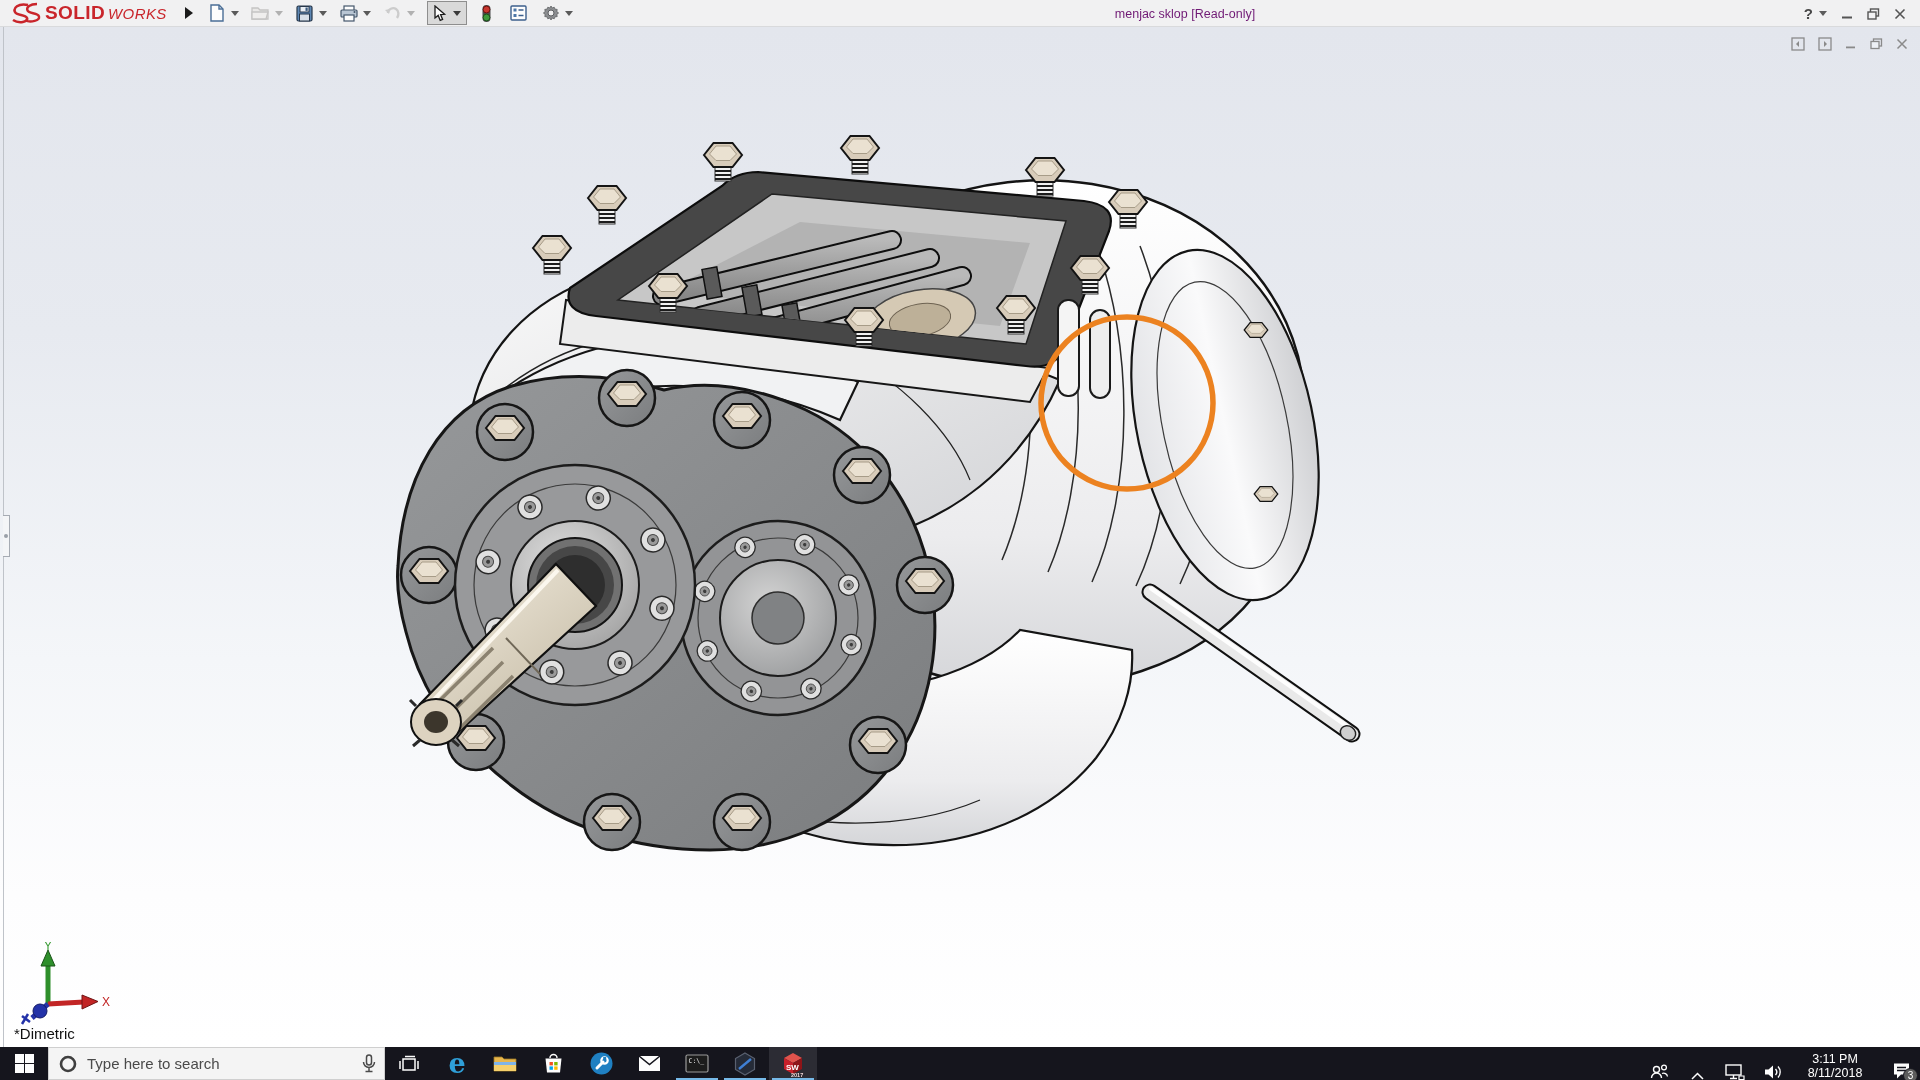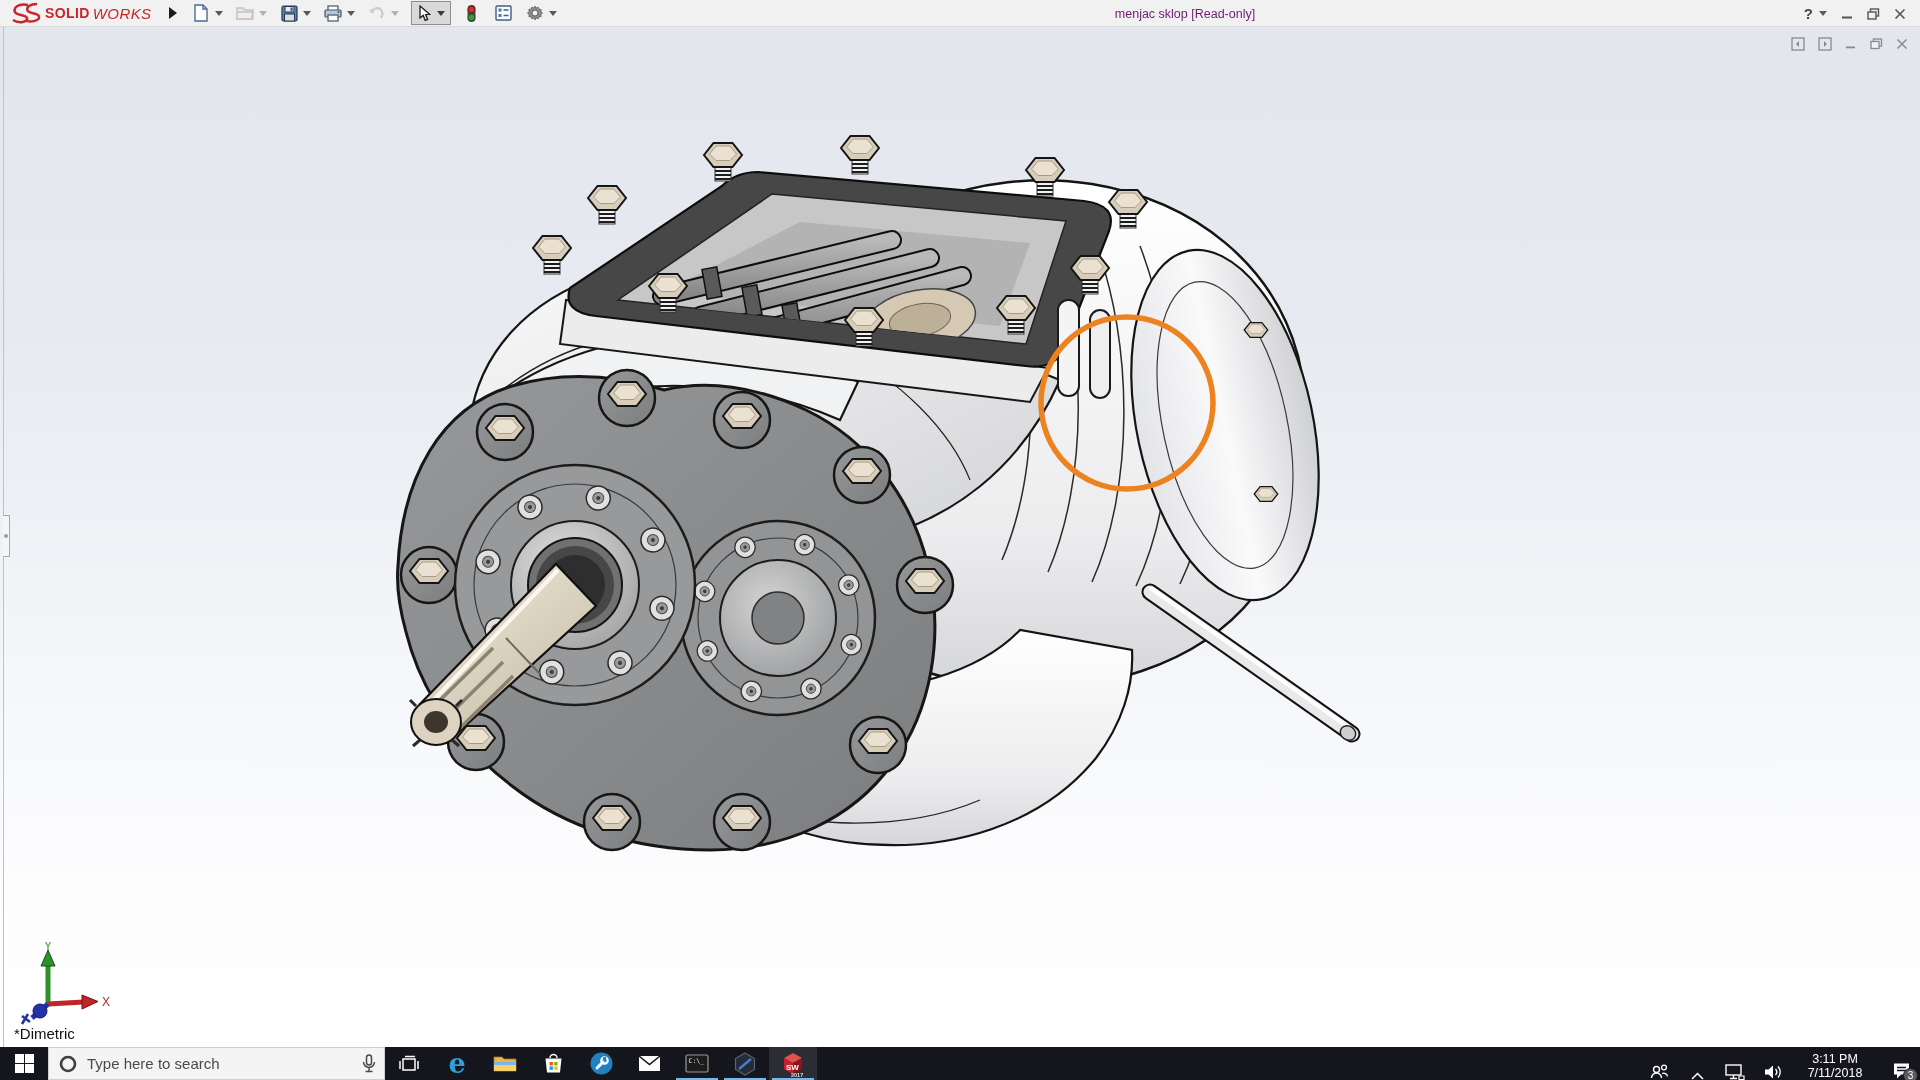--- a/index.html
+++ b/index.html
@@ -5,21 +5,21 @@
   * { margin:0; padding:0; box-sizing:border-box; }
   html,body { width:1920px; height:1080px; overflow:hidden;
     font-family:"Liberation Sans", sans-serif; }
   .screen { position:relative; width:1920px; height:1080px; background:#fff; }
 
   
   .titlebar { position:absolute; left:0; top:0; width:1920px; height:27px;
     background:#f1f1f2; border-bottom:1px solid #d9dadc;
     display:flex; align-items:center; }
   .brand { display:flex; align-items:center; gap:3px; padding:0 8px 0 10px; height:27px; }
-  .brand-solid { font-weight:bold; color:#c9252b; font-size:14px; letter-spacing:.4px; }
+  .brand-solid { font-weight:bold; color:#c9252b; font-size:19px; letter-spacing:.4px; }
   .brand-works { font-weight:normal; color:#c9252b; font-size:15px; letter-spacing:.4px;font-style:italic; }
   .menu-expand { width:0; height:0; border-top:6px solid transparent; border-bottom:6px solid transparent;
     border-left:8px solid #1a1a1a; margin:0 14px 0 10px; cursor:pointer; }
   .tb { display:flex; align-items:center; gap:2px; }
   .tb-group { display:flex; align-items:center; margin-right:10px; }
   .tb-ic { width:20px; height:20px; display:flex; align-items:center; justify-content:center; }
   .caret { width:0; height:0; border-left:4px solid transparent; border-right:4px solid transparent;
     border-top:5px solid #5a5a5a; margin-left:4px; }
   .disabled { opacity:.42; filter:grayscale(80%); }
   .sel-box { display:flex; align-items:center; border:1px solid #8e8e8e; background:#d9d9d9; height:24px; padding:0 2px; }
@@ -547,21 +547,21 @@
         </svg>
       </span>
       <span class="tray-ic">
         <svg width="19" height="16" viewBox="0 0 19 16">
           <polygon points="1,5.5 4.5,5.5 9,1.5 9,14.5 4.5,10.5 1,10.5" fill="#fdfdfd"></polygon>
           <path d="M 11.5 5 a 4.5 4.5 0 0 1 0 6 M 14 2.5 a 8 8 0 0 1 0 11" fill="none" stroke="#fdfdfd" stroke-width="1.4"></path>
         </svg>
       </span>
       <div class="clock">
         <div>3:11 PM</div>
-        <div>7/11/2018</div>
+        <div>8/11/2018</div>
       </div>
       <div class="notif">
         <svg width="19" height="18" viewBox="0 0 19 18">
           <path d="M 2 1.5 h 15 v 11 h -8 l -4 4 v -4 h -3 z" fill="#fdfdfd"></path>
           <path d="M 5 5.5 h 9 M 5 8.5 h 9" stroke="#15151d" stroke-width="1.3"></path>
         </svg>
         <div class="badge">3</div>
       </div>
     </div>
   </footer>

